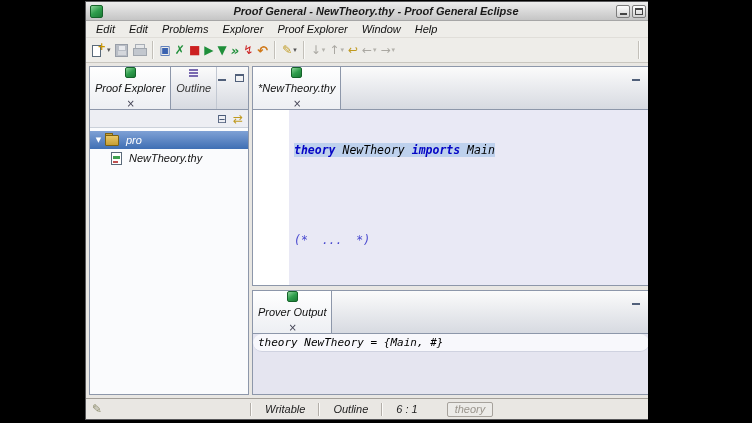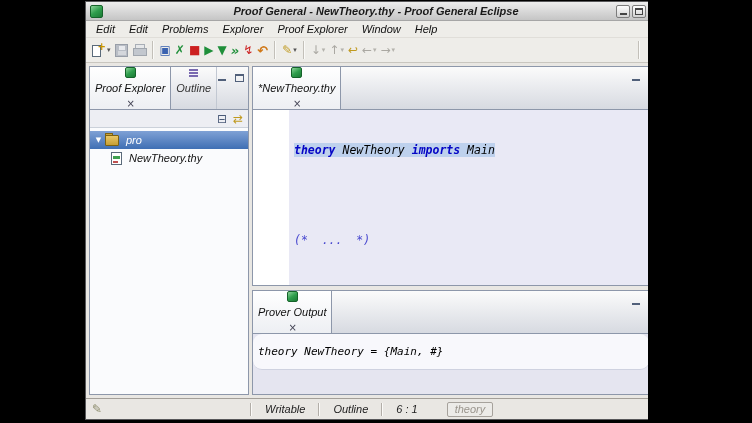--- a/index.html
+++ b/index.html
@@ -104,21 +104,21 @@
   .selbg { background:#bed1ed; }
   .vscroll { flex:0 0 13px; border-left:1px solid #b1b4c4; background:#dfdfe9; position:relative; }
   .vthumb { position:absolute; left:1px; right:1px; top:1px; height:40%;
             background:linear-gradient(90deg,#eef0f6,#cdd2e0); border:1px solid #99a1ba; border-radius:2px; }
   .vthumb.tall { height:96%; }
 
   
   .prover-body { flex:1; display:flex; min-height:0; }
   .out { flex:1; background:#e5e5f0; font-family:"DejaVu Sans Mono","Liberation Mono",monospace;
          font-size:11px; line-height:15px; color:#000; overflow:hidden; }
-  .outline1 { background:#f8f8fc; border-bottom:1px solid #cfd2e0; padding:10px 5px;border-radius:9px; }
+  .outline1 { background:#f8f8fc; border-bottom:1px solid #cfd2e0; padding:1px 5px;border-radius:9px; }
   .outline-icon { width:11px; height:11px; position:relative; }
   .outline-icon::before { content:""; position:absolute; left:1px; right:1px; top:2px; height:2px; background:#7a6ab0;
                           box-shadow:0 3px 0 #7a6ab0, 0 6px 0 #7a6ab0; }
   .problems-icon { width:11px; height:11px; background:#fff; border:1px solid #667; position:relative; }
   .problems-icon::before { content:""; position:absolute; left:0; right:0; top:0; height:3px; background:#8899b0; }
   .problems-icon::after { content:""; position:absolute; right:0; bottom:0; width:4px; height:4px; background:#e8c020; }
 
   
   .statusbar { flex:0 0 21px; border-top:1px solid #a39f99; background:#e9e7e3; display:flex;
                align-items:center; font-size:11px; padding:0 6px; color:#222; }

